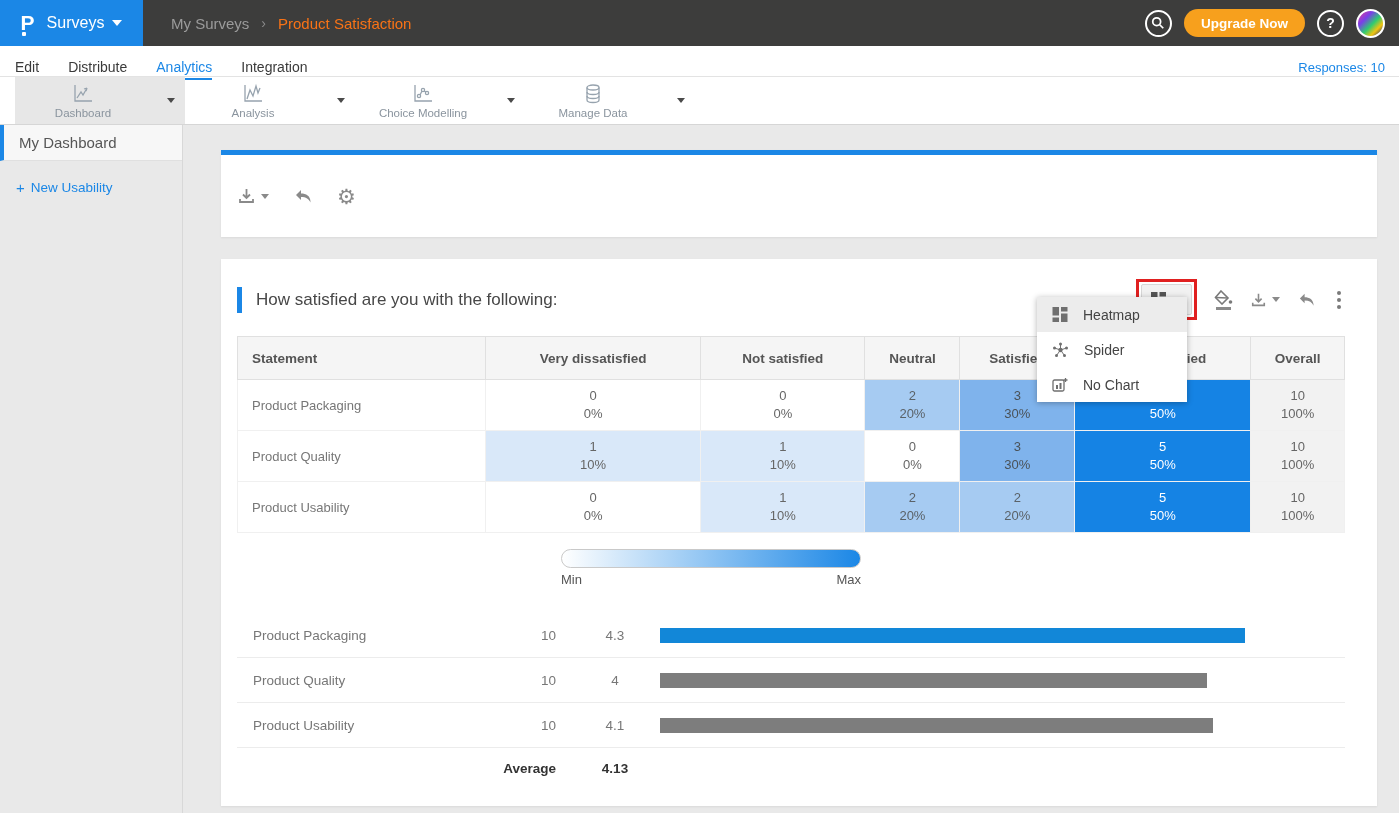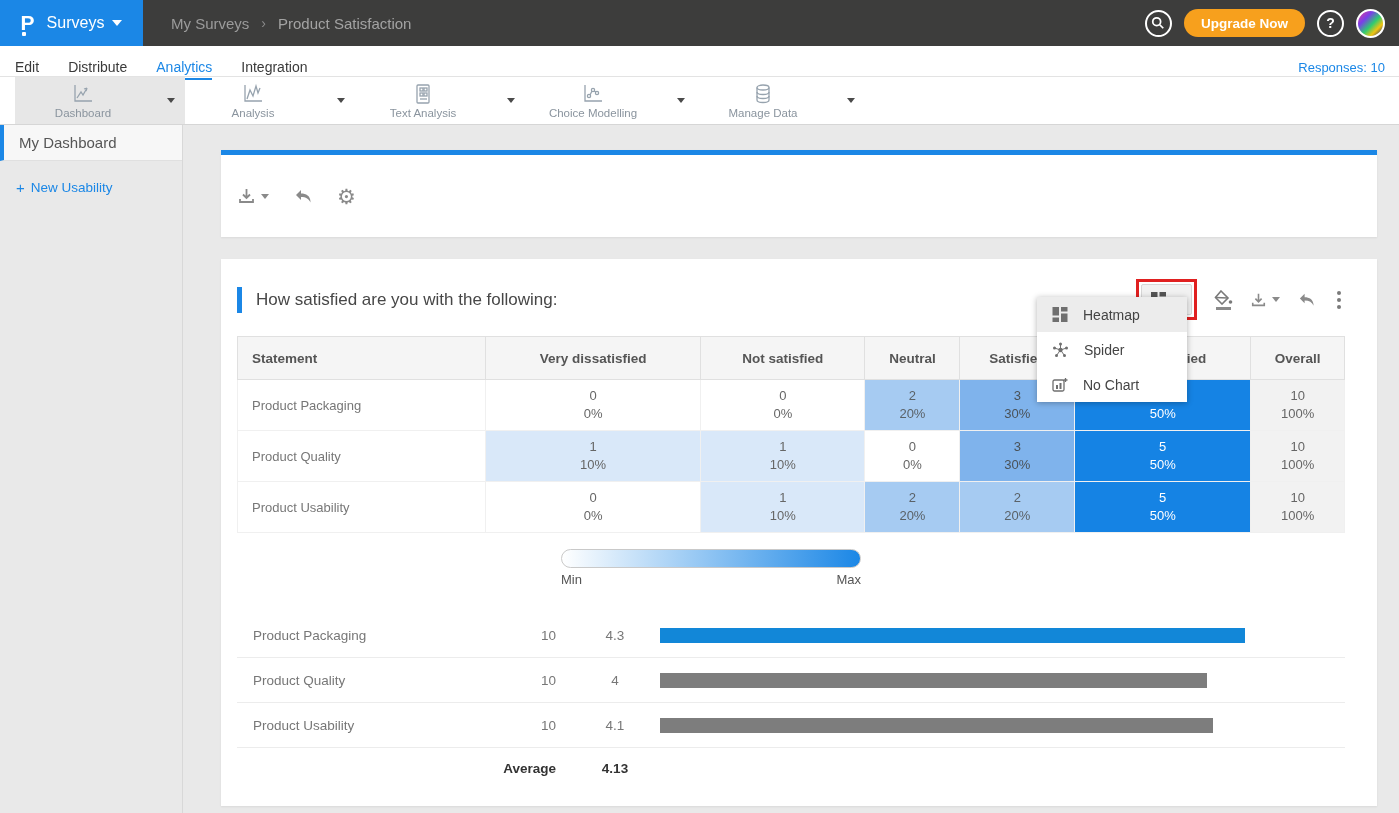--- a/index.html
+++ b/index.html
@@ -10,21 +10,21 @@
   .topbar { height:46px; background:#3d3d3c; display:flex; align-items:center; }
   .logo-block { width:143px; height:46px; background:#1b87e6; display:flex; align-items:center; justify-content:center; gap:8px; cursor:pointer; }
   .logo-glyph { position:relative; width:18px; height:24px; }
   .logo-glyph .pletter { color:#fff; font-size:21px; font-weight:bold; line-height:24px; }
   .logo-glyph .pdot { position:absolute; left:1px; bottom:-1px; width:4px; height:4px; background:#fff; border-radius:1px; }
   .logo-text { color:#fff; font-size:16px; }
   .caret-down { width:0; height:0; border-left:5px solid transparent; border-right:5px solid transparent; border-top:6px solid #fff; }
   .breadcrumb { display:flex; align-items:center; gap:12px; margin-left:28px; font-size:15px; flex:1; }
   .bc-parent { color:#9b9b9b; cursor:pointer; }
   .bc-sep { color:#8a8a8a; font-size:14px; }
-  .bc-current { color:#a3a3a3; }
+  .bc-current { color:#f97316; }
   .topbar-right { display:flex; align-items:center; gap:12px; padding-right:14px; }
   .circle-btn { width:27px; height:27px; border:2px solid #fff; border-radius:50%; display:flex; align-items:center; justify-content:center; color:#fff; font-weight:bold; font-size:14px; cursor:pointer; background:transparent; }
   .upgrade-btn { height:28px; padding:0 17px; background:#f7a01d; border:none; border-radius:14px; color:#fff; font-weight:bold; font-size:13.5px; cursor:pointer; font-family:"Liberation Sans",sans-serif; }
   .avatar { width:29px; height:29px; border:2px solid #fff; border-radius:50%; background:linear-gradient(135deg,#e93e8f 0%,#7a3ee9 30%,#2ecc71 55%,#f1c40f 75%,#555 90%); cursor:pointer; }
 
   
   .tabbar { height:31px; background:#fff; display:flex; align-items:center; padding:12px 14px 0 15px; border-bottom:1px solid #e3e3e3; }
   .tabs { display:flex; gap:29px; flex:1; }
   .tab { font-size:14px; color:#3a3a3a; cursor:pointer; padding:5px 0 3px; }
   .tab.active { color:#1b87e6; border-bottom:2px solid #1b87e6; }
@@ -156,36 +156,20 @@
         <span class="tri"></span>
       </span>
   </div>
   <div class="ribbon-group">
     <div class="ribbon-main">
       <svg class="ricon" width="24" height="22" viewBox="0 0 24 22">
           <path d="M4 2 V18 H21"></path>
           <path d="M6 16 L9 7 L12 13 L15 3 L17 10 L19 5"></path>
         </svg>
       <span class="ribbon-label">Analysis</span>
-    </div>
-    <span class="ribbon-caret">
-        <span class="tri"></span>
-      </span>
-  </div>
-  <div class="ribbon-group">
-    <div class="ribbon-main">
-      <svg class="ricon" width="22" height="22" viewBox="0 0 22 22">
-          <rect x="5" y="2" width="12" height="18" rx="1"></rect>
-          <rect x="8" y="5" width="3" height="3"></rect>
-          <rect x="12" y="5" width="3" height="3"></rect>
-          <rect x="8" y="10" width="3" height="3"></rect>
-          <rect x="12" y="10" width="3" height="3"></rect>
-          <line x1="8" y1="16" x2="15" y2="16"></line>
-        </svg>
-      <span class="ribbon-label">Text Analysis</span>
     </div>
     <span class="ribbon-caret">
         <span class="tri"></span>
       </span>
   </div>
   <div class="ribbon-group">
     <div class="ribbon-main">
       <svg class="ricon" width="24" height="22" viewBox="0 0 24 22">
           <path d="M4 2 V18 H21"></path>
           <circle cx="8" cy="13" r="1.6"></circle>

